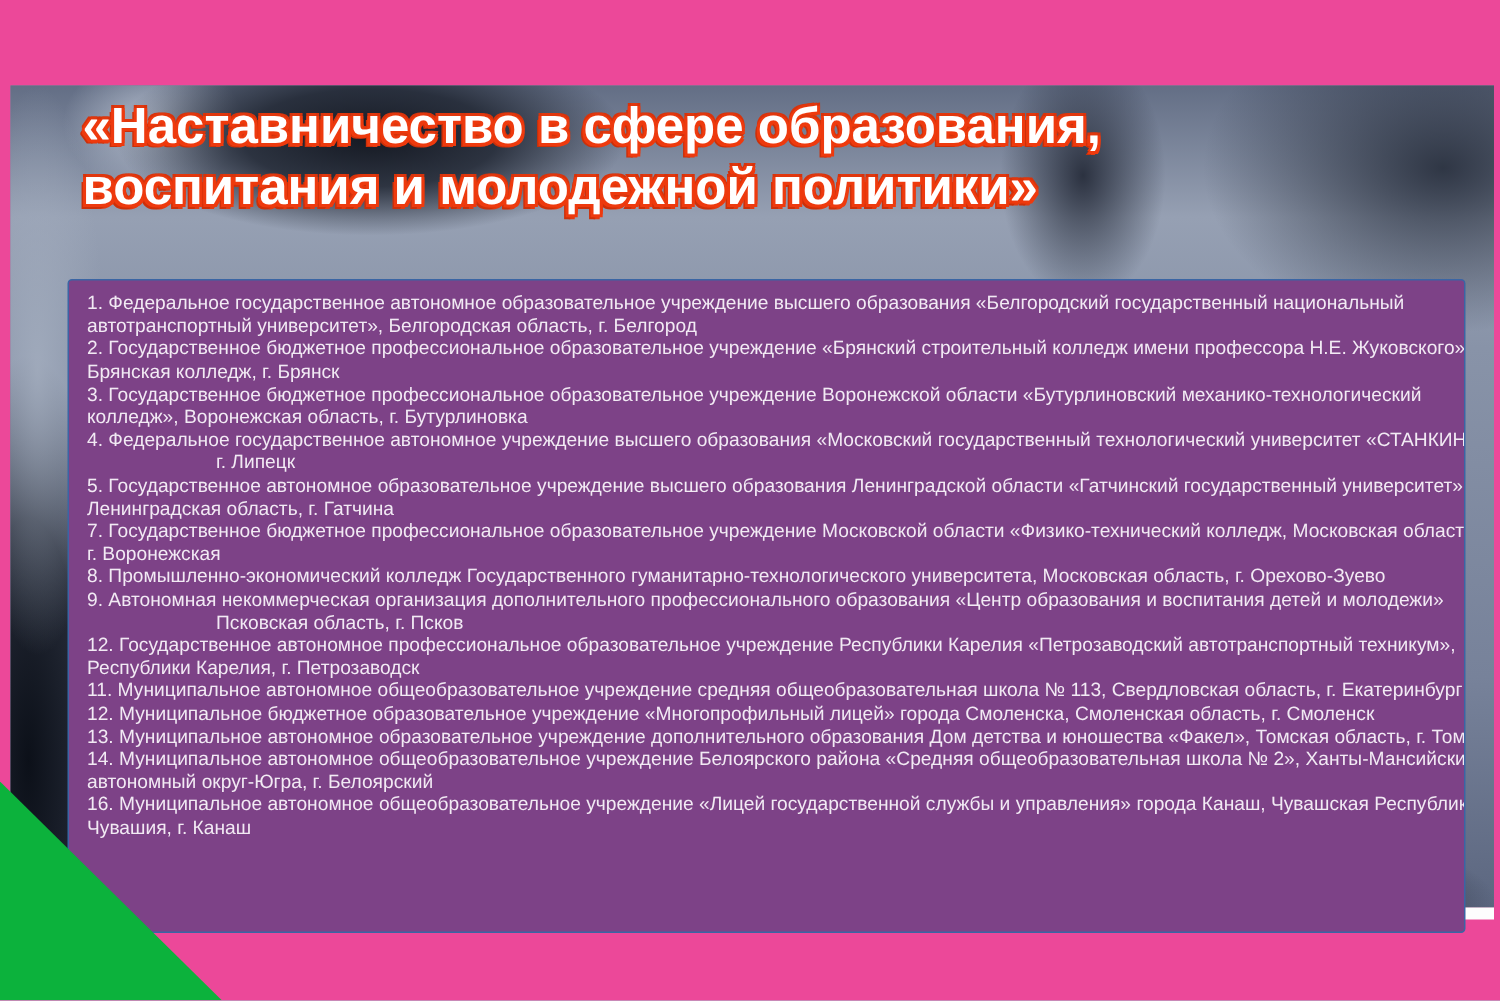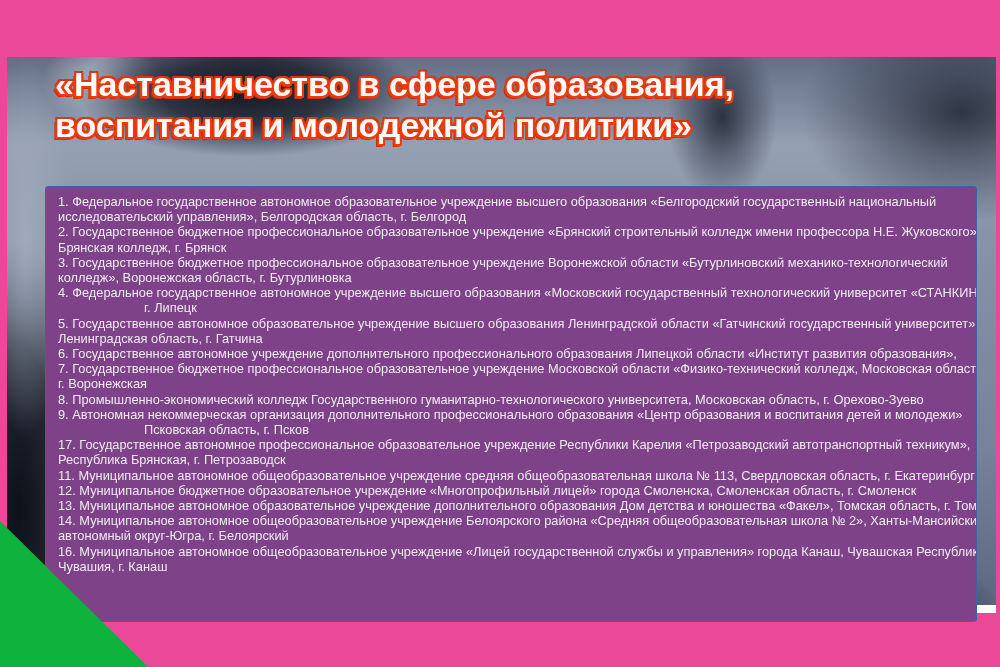--- a/index.html
+++ b/index.html
@@ -110,55 +110,54 @@
 
   <div class="title">
     <div>«Наставничество в сфере образования,</div>
     <div>воспитания и молодежной политики»</div>
   </div>
 
   <div class="panel">
     <div>
         <div>
           <div class="line">1. Федеральное государственное автономное образовательное учреждение высшего образования «Белгородский государственный национальный</div>
-          <div class="line">исследовательский управления», Белгородская область, г. Белгород</div>
+          <div class="line">автотранспортный университет», Белгородская область, г. Белгород</div>
         </div>
         <div>
           <div class="line">2. Государственное бюджетное профессиональное образовательное учреждение «Брянский строительный колледж имени профессора Н.Е. Жуковского»,</div>
           <div class="line">Брянская колледж, г. Брянск</div>
         </div>
         <div>
           <div class="line">3. Государственное бюджетное профессиональное образовательное учреждение Воронежской области «Бутурлиновский механико-технологический</div>
           <div class="line">колледж», Воронежская область, г. Бутурлиновка</div>
         </div>
         <div>
           <div class="line">4. Федеральное государственное автономное учреждение высшего образования «Московский государственный технологический университет «СТАНКИН»</div>
           <div class="line" style="padding-left: 86px;">г. Липецк</div>
         </div>
         <div>
           <div class="line">5. Государственное автономное образовательное учреждение высшего образования Ленинградской области «Гатчинский государственный университет»,</div>
           <div class="line">Ленинградская область, г. Гатчина</div>
         </div>
         <div>
-          <div class="line">6. Государственное автономное учреждение дополнительного профессионального образования Липецкой области «Институт развития образования»,</div>
         </div>
         <div>
           <div class="line">7. Государственное бюджетное профессиональное образовательное учреждение Московской области «Физико-технический колледж, Московская область,</div>
           <div class="line">г. Воронежская</div>
         </div>
         <div>
           <div class="line">8. Промышленно-экономический колледж Государственного гуманитарно-технологического университета, Московская область, г. Орехово-Зуево</div>
         </div>
         <div>
           <div class="line">9. Автономная некоммерческая организация дополнительного профессионального образования «Центр образования и воспитания детей и молодежи»</div>
           <div class="line" style="padding-left: 86px;">Псковская область, г. Псков</div>
         </div>
         <div>
-          <div class="line">17. Государственное автономное профессиональное образовательное учреждение Республики Карелия «Петрозаводский автотранспортный техникум»,</div>
-          <div class="line">Республика Брянская, г. Петрозаводск</div>
+          <div class="line">12. Государственное автономное профессиональное образовательное учреждение Республики Карелия «Петрозаводский автотранспортный техникум»,</div>
+          <div class="line">Республики Карелия, г. Петрозаводск</div>
         </div>
         <div>
           <div class="line">11. Муниципальное автономное общеобразовательное учреждение средняя общеобразовательная школа № 113, Свердловская область, г. Екатеринбург</div>
         </div>
         <div>
           <div class="line">12. Муниципальное бюджетное образовательное учреждение «Многопрофильный лицей» города Смоленска, Смоленская область, г. Смоленск</div>
         </div>
         <div>
           <div class="line">13. Муниципальное автономное образовательное учреждение дополнительного образования Дом детства и юношества «Факел», Томская область, г. Томск</div>
         </div>

